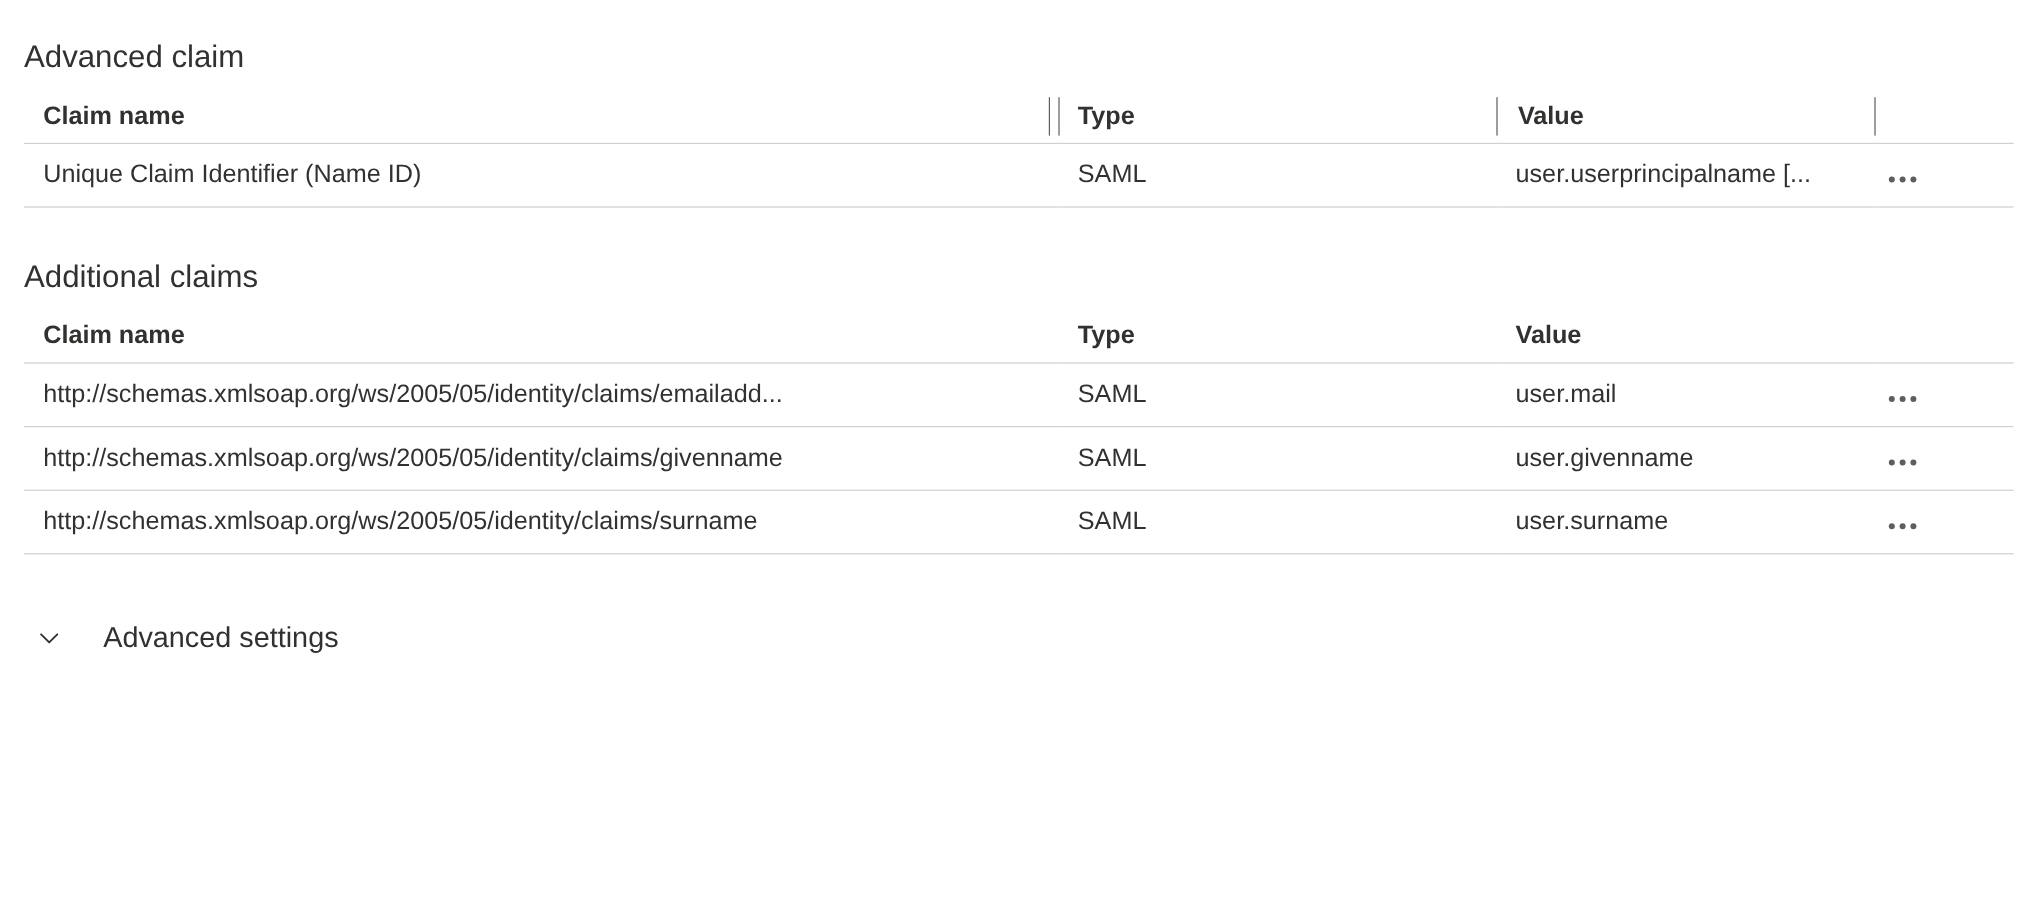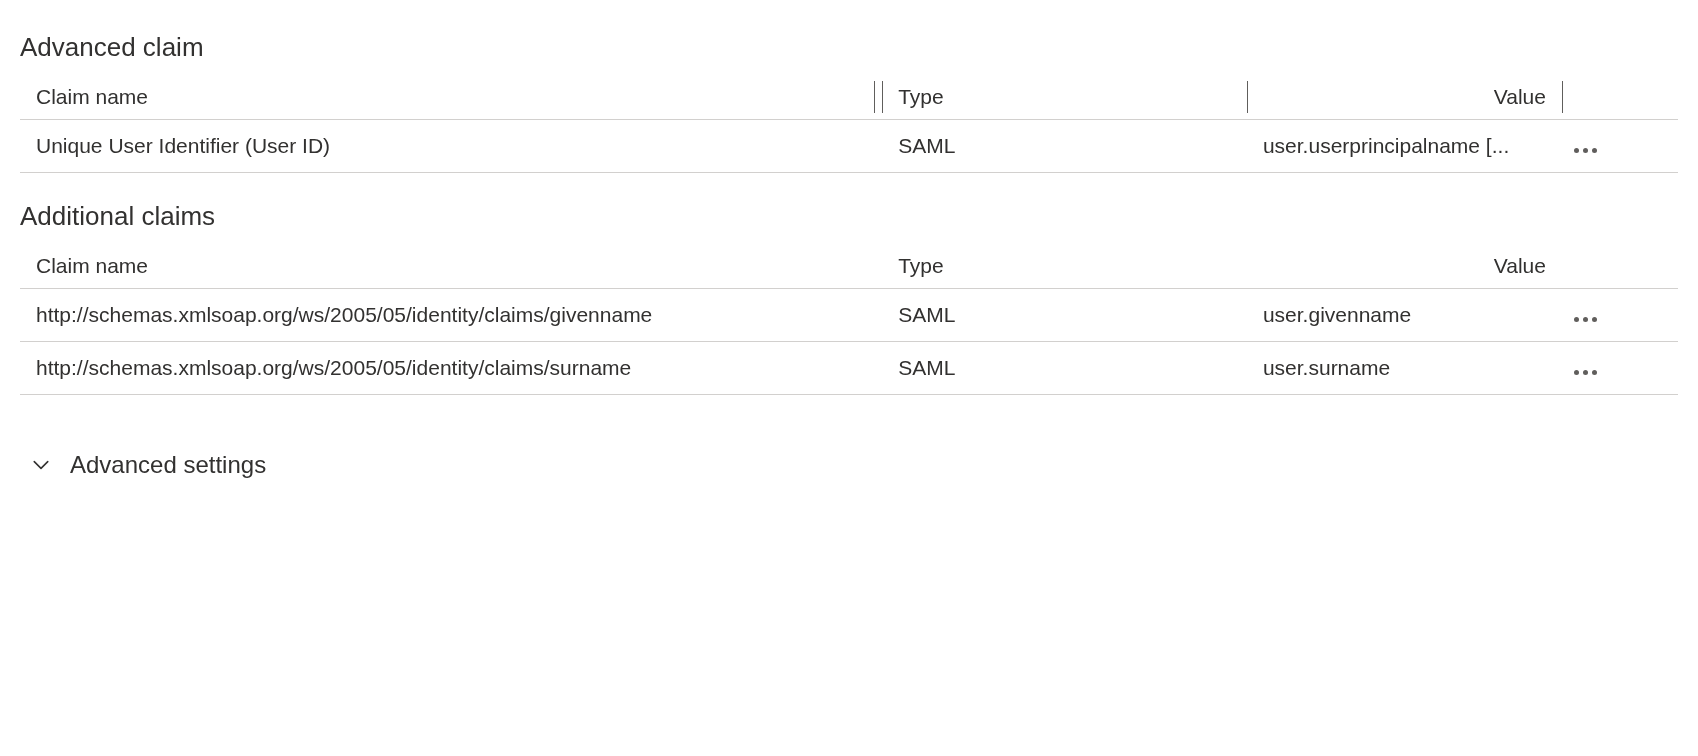--- a/index.html
+++ b/index.html
@@ -21,38 +21,38 @@
     color: #323130;
   }
   table {
     width: 100%;
     border-collapse: collapse;
     table-layout: fixed;
   }
   thead th {
     text-align: left;
     font-size: 21px;
-    font-weight: 400;
+    font-weight: 700;
     color: #323130;
     padding: 10px 16px;
     border-bottom: 1px solid #d2d0ce;
   }
   tbody td {
     font-size: 21px;
     font-weight: 400;
     color: #323130;
     padding: 14px 16px;
     border-bottom: 1px solid #d2d0ce;
     white-space: nowrap;
     overflow: hidden;
     text-overflow: ellipsis;
   }
   .col-name { width: 52%; }
   .col-type { width: 22%; }
-  .col-value { width: 19%; text-align: right; }
+  .col-value { width: 19%; }
   .col-actions { width: 7%; }
   
   .required-table thead th.col-type {
     position: relative;
   }
   .required-table thead th.col-type::before {
     content: "";
     position: absolute;
     left: -8px;
     top: 6px;
@@ -107,21 +107,21 @@
   }
   .actions-cell {
     text-align: left;
     padding-left: 6px;
   }
   .advanced-settings {
     margin-top: 50px;
     padding: 6px 12px;
     display: flex;
     align-items: center;
-    gap: 20px;
+    gap: 36px;
     cursor: pointer;
   }
   .advanced-settings .chevron {
     display: inline-block;
     color: #323130;
   }
   .advanced-settings .chevron svg {
     display: block;
   }
   .advanced-settings .label {
@@ -139,46 +139,58 @@
   <thead>
     <tr>
       <th class="col-name">Claim name</th>
       <th class="col-type">Type</th>
       <th class="col-value">Value</th>
       <th class="col-actions"></th>
     </tr>
   </thead>
   <tbody>
     <tr>
-      <td>Unique User Identifier (User ID)</td>
+      <td>Unique Claim Identifier (Name ID)</td>
       <td>SAML</td>
       <td>user.userprincipalname [...</td>
       <td class="actions-cell">
         <div class="more-btn">
           <span></span>
           <span></span>
           <span></span>
         </div>
       </td>
     </tr>
   </tbody>
 </table>
 
-<h2 class="section-title" style="margin-top:28px;">Additional claims</h2>
+<h2 class="section-title" style="margin-top:42px;">Additional claims</h2>
 
 <table class="additional-table">
   <thead>
     <tr>
       <th class="col-name">Claim name</th>
       <th class="col-type">Type</th>
       <th class="col-value">Value</th>
       <th class="col-actions"></th>
     </tr>
   </thead>
   <tbody>
+    <tr>
+      <td>http://schemas.xmlsoap.org/ws/2005/05/identity/claims/emailadd...</td>
+      <td>SAML</td>
+      <td>user.mail</td>
+      <td class="actions-cell">
+        <div class="more-btn">
+          <span></span>
+          <span></span>
+          <span></span>
+        </div>
+      </td>
+    </tr>
     <tr>
       <td>http://schemas.xmlsoap.org/ws/2005/05/identity/claims/givenname</td>
       <td>SAML</td>
       <td>user.givenname</td>
       <td class="actions-cell">
         <div class="more-btn">
           <span></span>
           <span></span>
           <span></span>
         </div>

